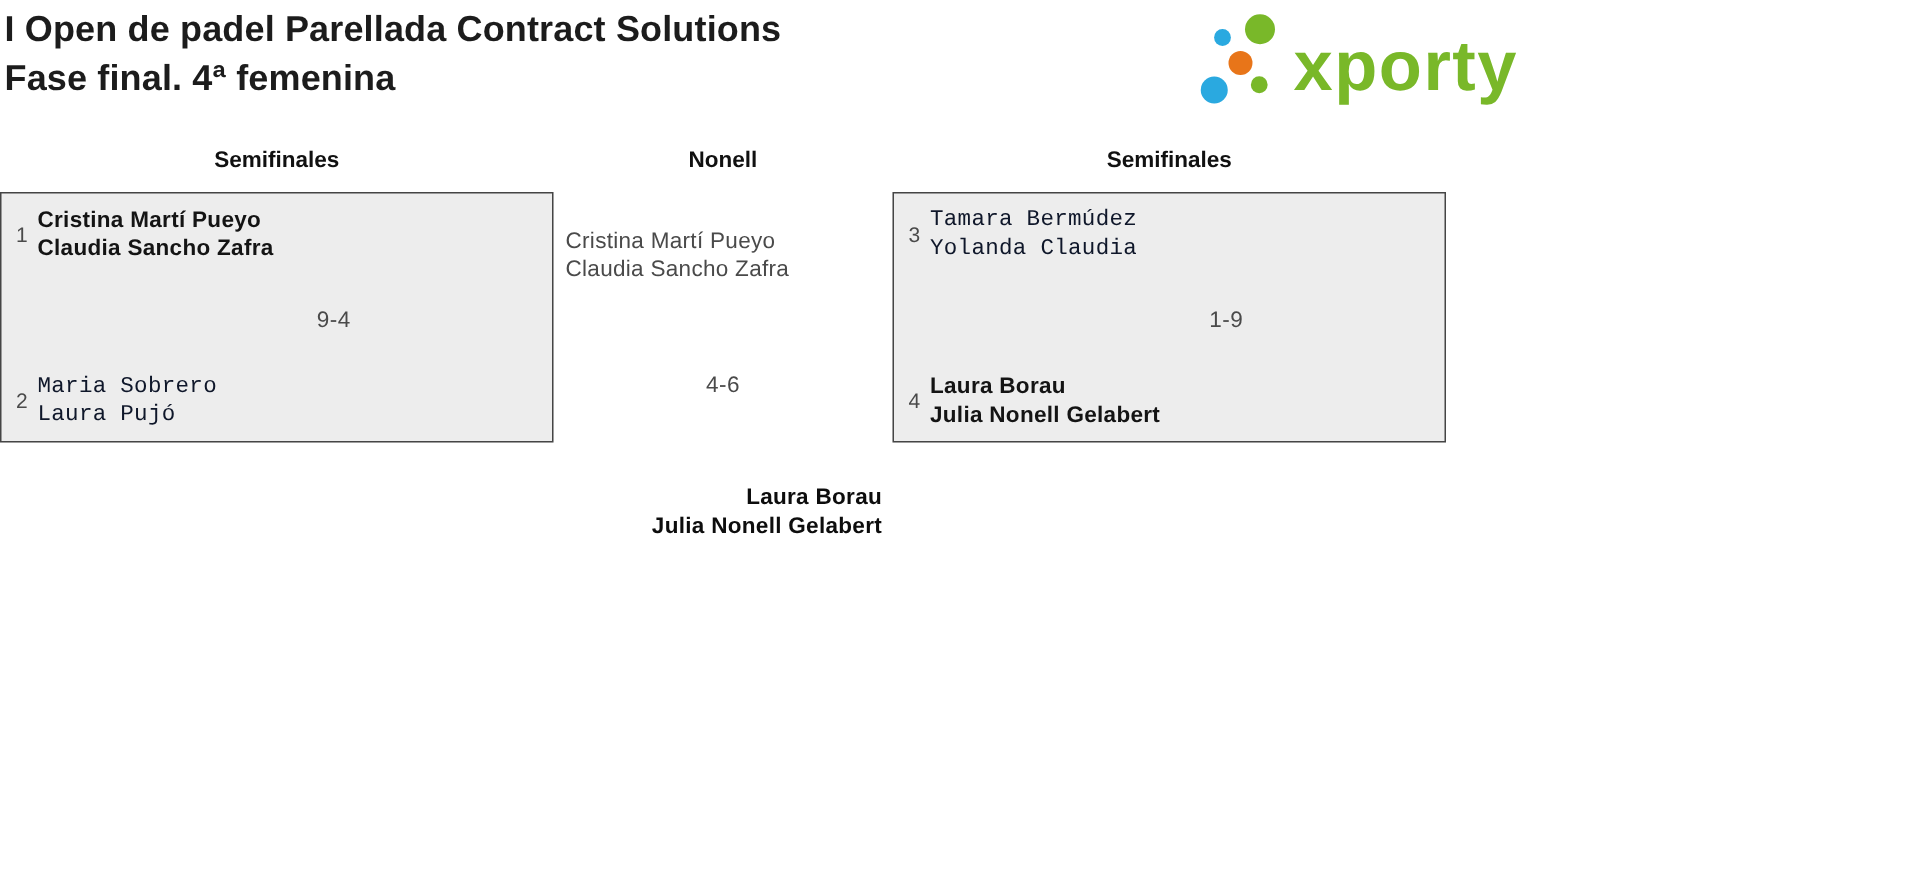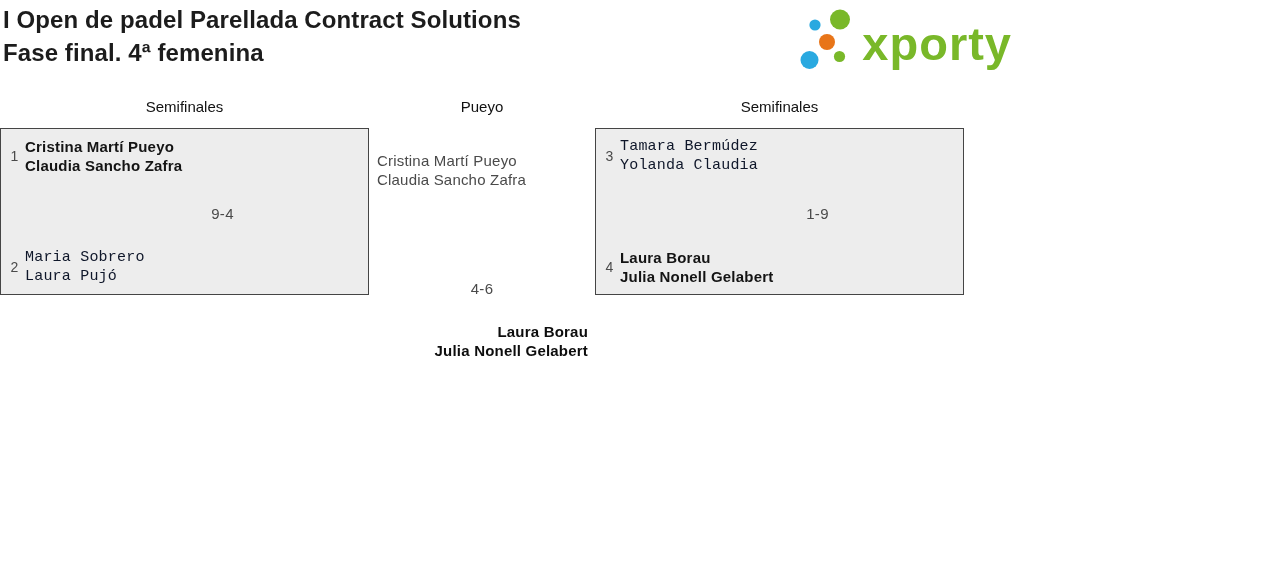--- a/index.html
+++ b/index.html
@@ -23,21 +23,21 @@
     cursor:pointer;
   }
   .logo-text{
     font-size:47px;font-weight:800;
     color:#79b829;letter-spacing:1px;
     margin-left:11px;line-height:62px;
   }
   
   .col-header{
     position:absolute;top:98px;height:18px;
-    font-size:15px;font-weight:400;color:#111;
+    font-size:15px;font-weight:700;color:#111;
     text-align:center;line-height:18px;
   }
   .col-header.c1{left:0;width:369px;}
   .col-header.c2{left:369px;width:226px;}
   .col-header.c3{left:595px;width:369px;}
 
   .match-box{
     position:absolute;top:128px;width:367px;height:165px;
     background:#ededed;border:1px solid #454545;
   }
@@ -62,21 +62,21 @@
     text-align:center;font-size:15px;color:#4a4a4a;letter-spacing:0.3px;margin-left:38px;
   }
 
   
   .finalist{
     position:absolute;left:377px;top:151px;
     font-size:15px;line-height:19px;color:#4a4a4a;letter-spacing:0.2px;
   }
   .final-score{
     position:absolute;left:369px;width:226px;top:248px;
-    text-align:center;font-size:15px;color:#4a4a4a;letter-spacing:0.3px;margin-top:32px;
+    text-align:center;font-size:15px;color:#4a4a4a;letter-spacing:0.3px;
   }
   .champion{
     position:absolute;left:369px;width:219px;top:322px;
     text-align:right;font-size:15px;line-height:19px;
     font-weight:700;color:#0d0d0d;letter-spacing:0.2px;
   }
 </style>
 </head>
 <body>
 
@@ -92,21 +92,21 @@
       <circle cx="27" cy="20" r="5.6" fill="#2aa9e0"></circle>
       <circle cx="52" cy="14.5" r="10" fill="#79b829"></circle>
       <circle cx="39" cy="37" r="8" fill="#e87519"></circle>
       <circle cx="21.5" cy="55" r="9" fill="#2aa9e0"></circle>
       <circle cx="51.5" cy="51.5" r="5.6" fill="#79b829"></circle>
     </svg>
     <span class="logo-text">xporty</span>
   </div>
 
   <div class="col-header c1">Semifinales</div>
-  <div class="col-header c2">Pueyo</div>
+  <div class="col-header c2">Nonell</div>
   <div class="col-header c3">Semifinales</div>
 
   <div class="match-box left">
     <div class="team-row top">
       <span class="seed">1</span>
       <div class="names winner">
         <div>Cristina Martí Pueyo</div>
         <div>Claudia Sancho Zafra</div>
       </div>
     </div>

